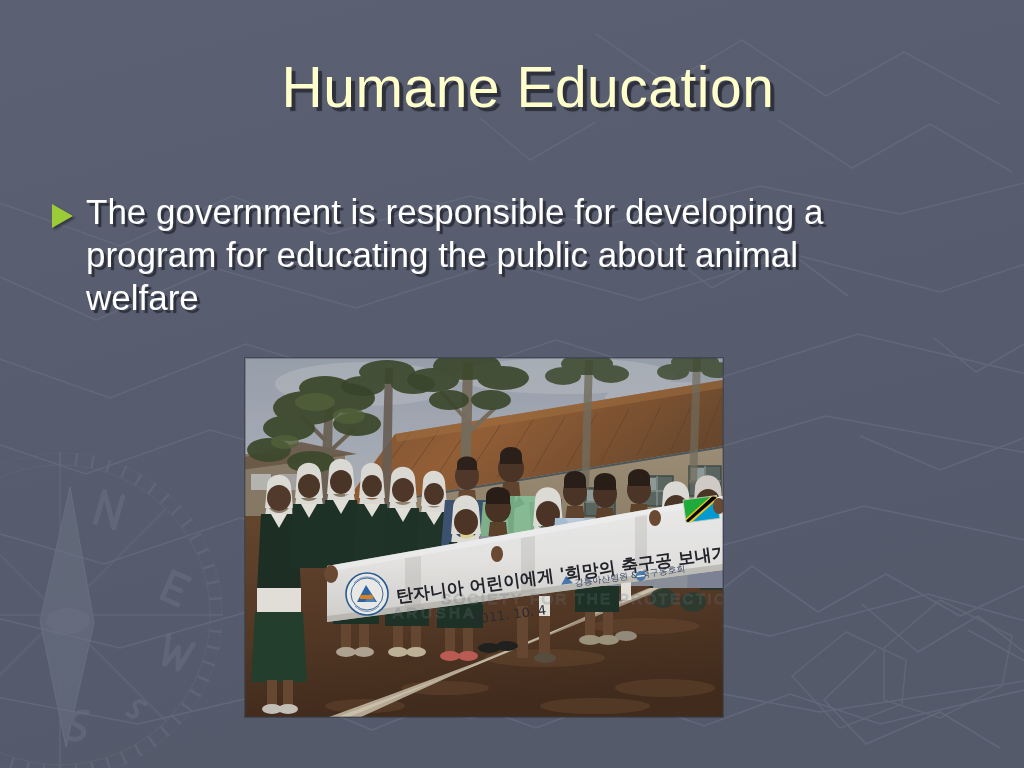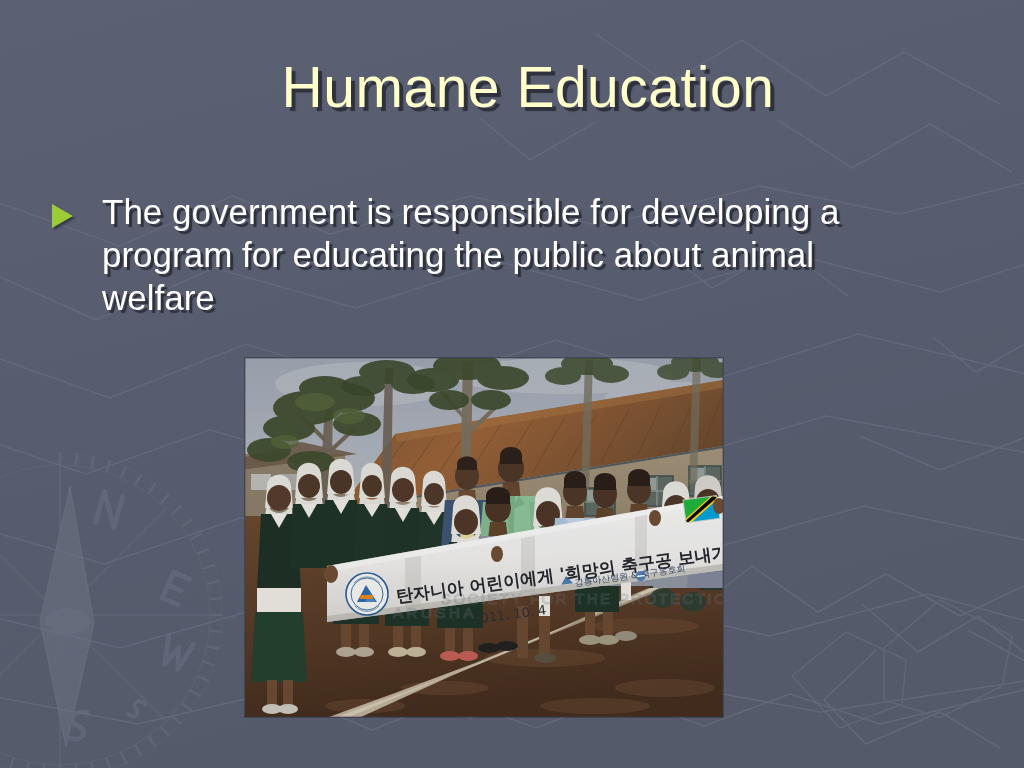--- a/index.html
+++ b/index.html
@@ -75,21 +75,20 @@
     filter: drop-shadow(2px 2px 1px rgba(20,20,28,0.55));
   }
 
   .bullet-text {
     flex: 1 1 auto;
     font-size: 35px;
     line-height: 1.235;
     color: #ffffff;
     text-shadow: 3px 3px 1px rgba(20,20,28,0.62);
     max-width: 828px;
-    margin-left: 16px;
   }
 
   
   .photo-frame {
     position: absolute;
     left: 245px;
     top: 358px;
     width: 478px;
     height: 359px;
     overflow: hidden;

